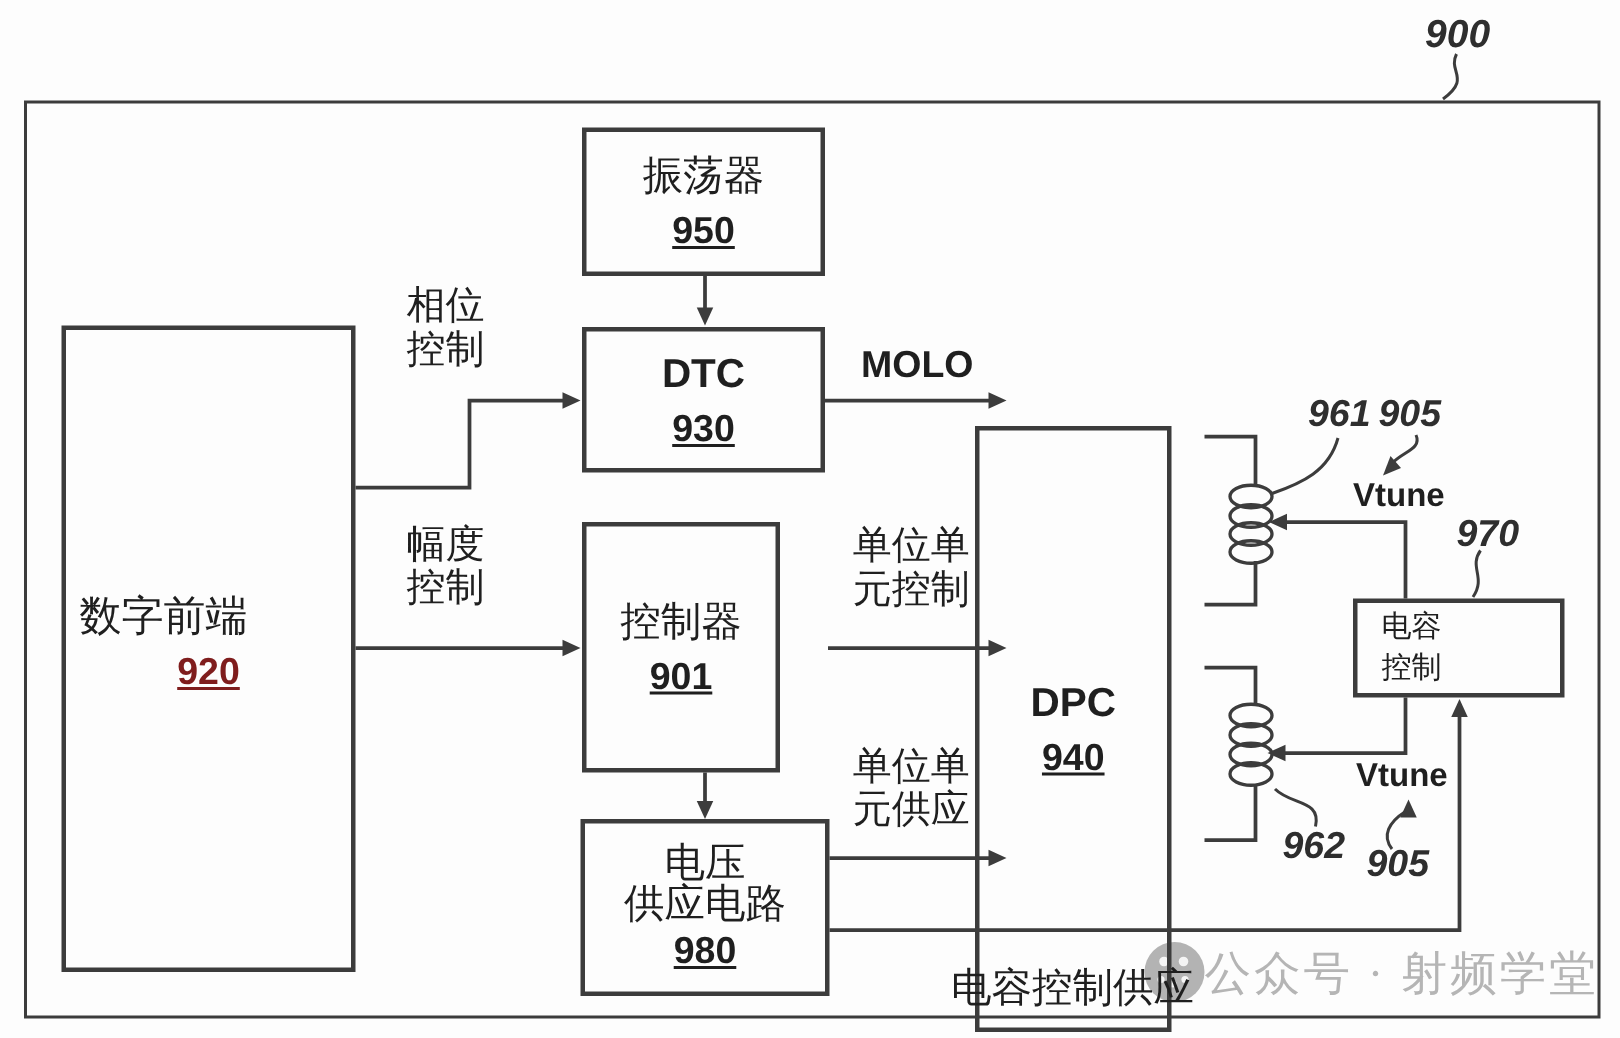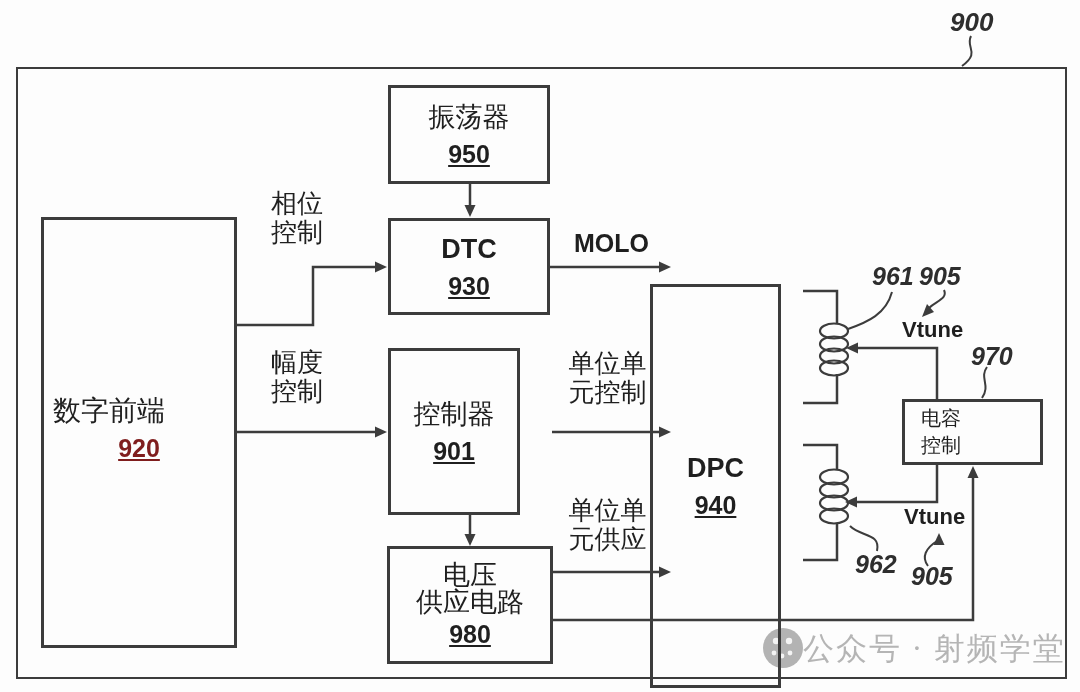--- a/index.html
+++ b/index.html
@@ -185,20 +185,21 @@
   <div class="lbl cjk l-ucc">
     <div>单位单</div>
     <div>元控制</div>
   </div>
 
   <div class="lbl cjk l-ucs">
     <div>单位单</div>
     <div>元供应</div>
   </div>
 
+  <div class="lbl l-ccs">电容控制供应</div>
 
   <div class="lbl lat l-vt1">Vtune</div>
   <div class="lbl lat l-vt2">Vtune</div>
 
   <div class="lbl refit r-900">900</div>
   <div class="lbl refit r-961">961</div>
   <div class="lbl refit r-905t">905</div>
   <div class="lbl refit r-970">970</div>
   <div class="lbl refit r-962">962</div>
   <div class="lbl refit r-905b">905</div>

